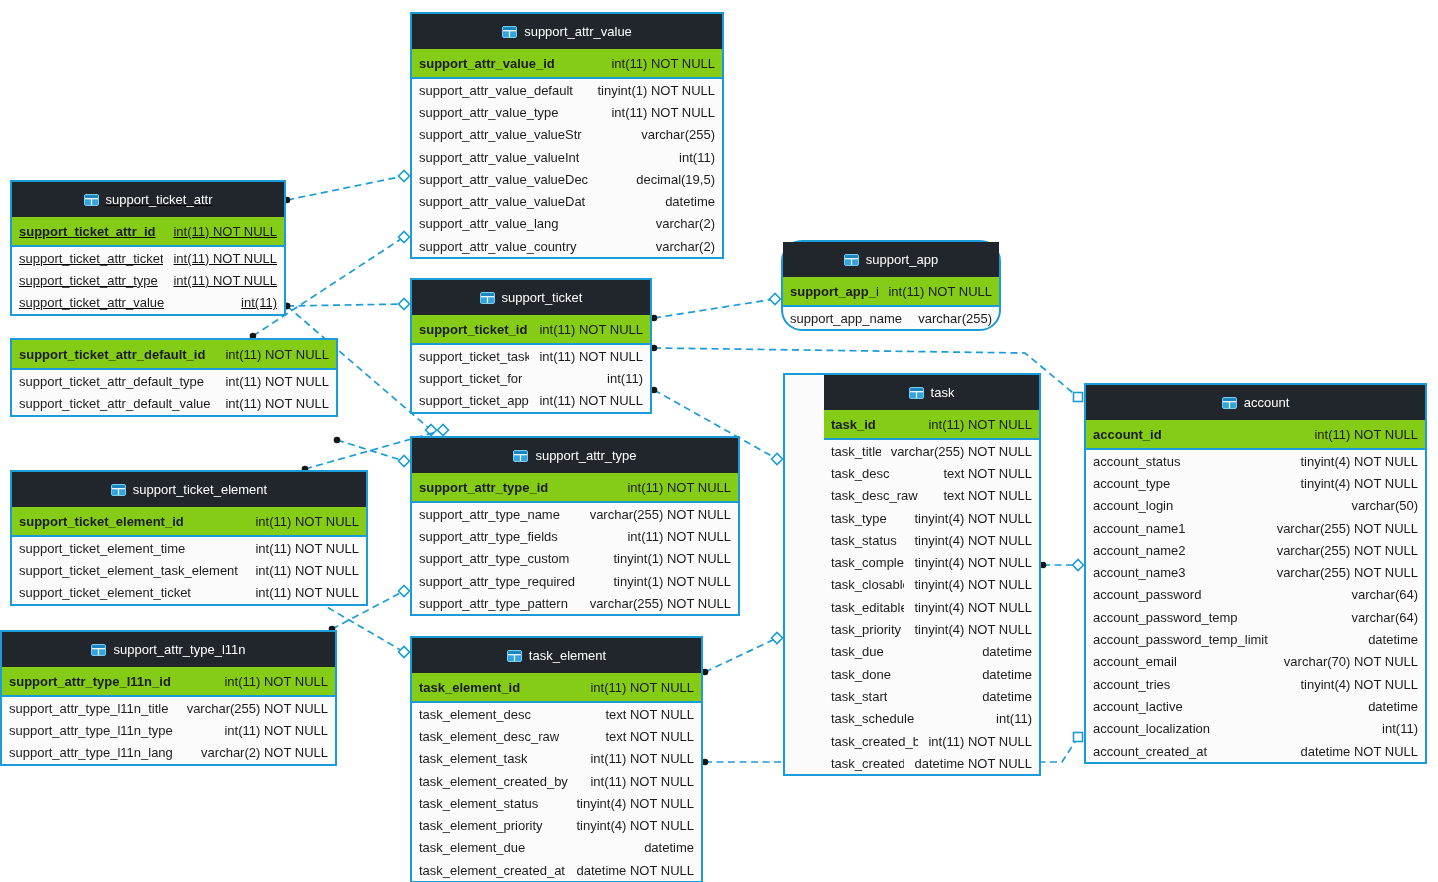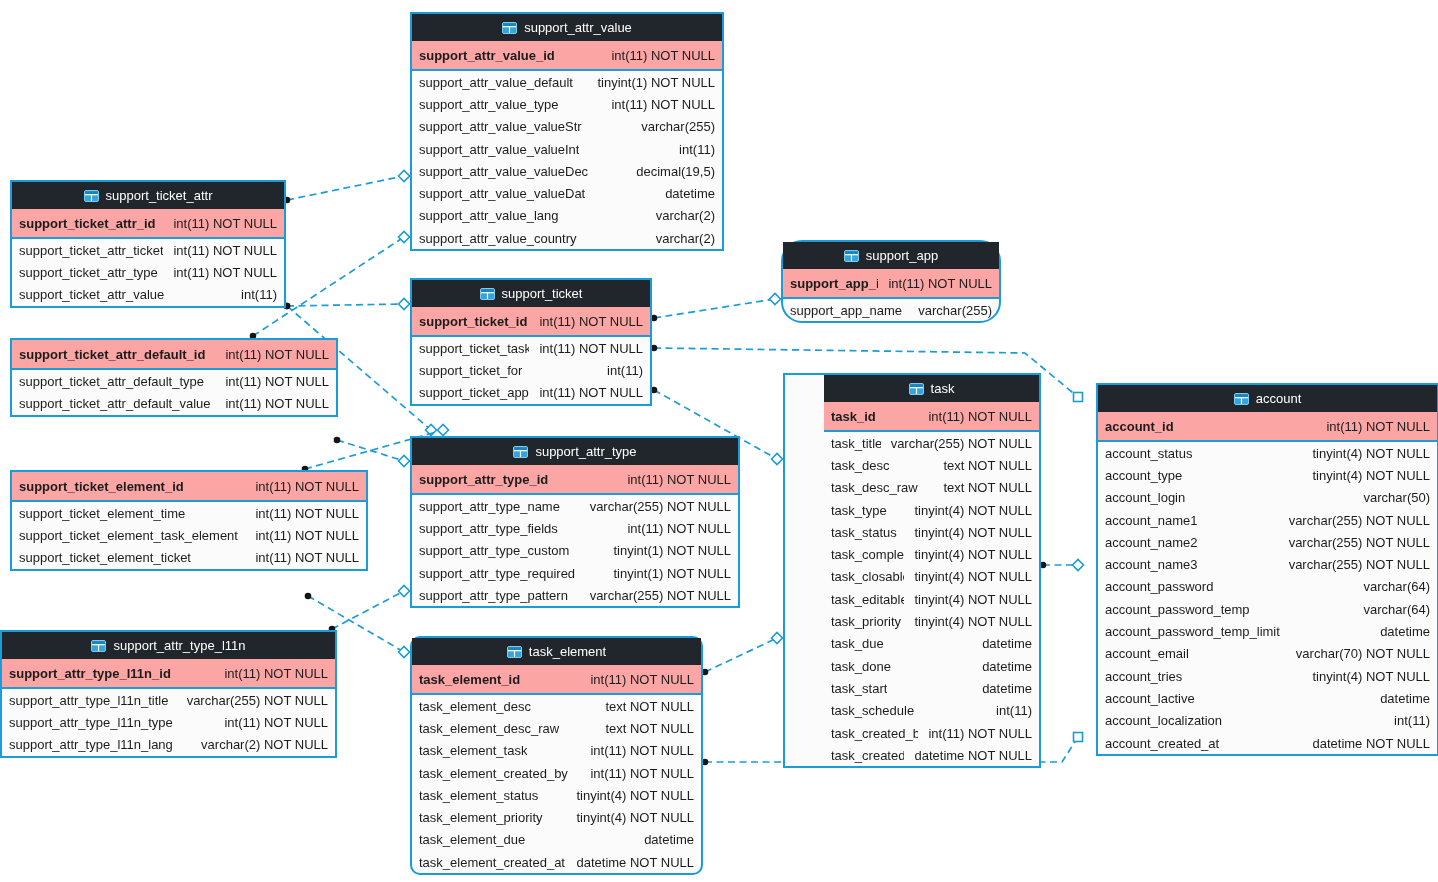--- a/index.html
+++ b/index.html
@@ -4,30 +4,30 @@
 <style>
   html,body { margin:0; padding:0; background:#ffffff; }
   body { width:1438px; height:882px; font-family:"Liberation Sans", sans-serif; }
   #canvas { position:relative; width:1438px; height:882px; background:#ffffff; overflow:hidden; }
   #wires { position:absolute; left:0; top:0; width:1438px; height:882px; }
   .tbl {
     position:absolute; box-sizing:border-box;
     border:2px solid #1a9cd8; background:#fbfbfb;
   }
   .tbl-header {
-    background:#21262c; color:#ffffff; height:27px;
+    background:#21262c; color:#ffffff; height:35px;
     display:flex; align-items:center; justify-content:center; gap:7px;
     font-size:13px; white-space:nowrap; overflow:hidden;
   }
   .tbl-icon { flex:0 0 auto; }
   .row {
     display:flex; justify-content:space-between; align-items:center;
     padding:0 7px; font-size:13px; color:#1c1c1c; white-space:nowrap;
   }
-  .row.pk { height:28px; background:#fca5a5; border-bottom:2px solid #1a9cd8; }
+  .row.pk { height:28px; background:#84cc16; border-bottom:2px solid #1a9cd8; }
   .row.pk .cname { font-weight:bold; }
   .tbl-body .row { height:22.3px; }
   .cname { overflow:hidden; }
   .ctype { text-align:right; padding-left:10px; }
   .wire { fill:none; stroke:#1a9cd8; stroke-width:1.7; stroke-dasharray:7 4.5; }
   .dot { fill:#151515; }
   .marker { fill:#ffffff; stroke:#1a9cd8; stroke-width:1.6; }
 </style>
 </head>
 <body>
@@ -119,21 +119,21 @@
         <div class="row ">
           <span class="cname">support_attr_value_lang</span>
           <span class="ctype">varchar(2)</span>
         </div>
         <div class="row ">
           <span class="cname">support_attr_value_country</span>
           <span class="ctype">varchar(2)</span>
         </div>
       </div>
     </div>
-    <div class="tbl" style="left: 10px; top: 180px; width: 276px;">
+    <div class="tbl" style="left: 10px; top: 180px; width: 276px; text-decoration: underline;">
       <div class="tbl-header">
         <svg class="tbl-icon" width="15" height="12" viewBox="0 0 15 12">
           <rect x="0.5" y="0.5" width="14" height="11" rx="1.5" fill="#35a3dc" stroke="#7accee"></rect>
           <rect x="1.2" y="1.2" width="12.6" height="3" fill="#1b84bd"></rect>
           <line x1="1" y1="4.7" x2="14" y2="4.7" stroke="#ffffff" stroke-width="1.2"></line>
           <line x1="7.5" y1="4.7" x2="7.5" y2="11" stroke="#ffffff" stroke-width="1.2"></line>
         </svg>
         <span class="tbl-title">support_ticket_attr</span>
       </div>
       <div class="row pk">
@@ -165,20 +165,29 @@
           <span class="cname">support_ticket_attr_default_type</span>
           <span class="ctype">int(11) NOT NULL</span>
         </div>
         <div class="row ">
           <span class="cname">support_ticket_attr_default_value</span>
           <span class="ctype">int(11) NOT NULL</span>
         </div>
       </div>
     </div>
     <div class="tbl" style="left: 10px; top: 470px; width: 358px;">
+      <div class="tbl-header">
+        <svg class="tbl-icon" width="15" height="12" viewBox="0 0 15 12">
+          <rect x="0.5" y="0.5" width="14" height="11" rx="1.5" fill="#35a3dc" stroke="#7accee"></rect>
+          <rect x="1.2" y="1.2" width="12.6" height="3" fill="#1b84bd"></rect>
+          <line x1="1" y1="4.7" x2="14" y2="4.7" stroke="#ffffff" stroke-width="1.2"></line>
+          <line x1="7.5" y1="4.7" x2="7.5" y2="11" stroke="#ffffff" stroke-width="1.2"></line>
+        </svg>
+        <span class="tbl-title">support_ticket_element</span>
+      </div>
       <div class="row pk">
         <span class="cname">support_ticket_element_id</span>
         <span class="ctype">int(11) NOT NULL</span>
       </div>
       <div class="tbl-body">
         <div class="row ">
           <span class="cname">support_ticket_element_time</span>
           <span class="ctype">int(11) NOT NULL</span>
         </div>
         <div class="row ">
@@ -300,21 +309,21 @@
         <div class="row ">
           <span class="cname">support_attr_type_required</span>
           <span class="ctype">tinyint(1) NOT NULL</span>
         </div>
         <div class="row ">
           <span class="cname">support_attr_type_pattern</span>
           <span class="ctype">varchar(255) NOT NULL</span>
         </div>
       </div>
     </div>
-    <div class="tbl" style="left: 410px; top: 636px; width: 293px; border-radius: 10px;">
+    <div class="tbl" style="left: 410px; top: 636px; width: 293px;">
       <div class="tbl-header">
         <svg class="tbl-icon" width="15" height="12" viewBox="0 0 15 12">
           <rect x="0.5" y="0.5" width="14" height="11" rx="1.5" fill="#35a3dc" stroke="#7accee"></rect>
           <rect x="1.2" y="1.2" width="12.6" height="3" fill="#1b84bd"></rect>
           <line x1="1" y1="4.7" x2="14" y2="4.7" stroke="#ffffff" stroke-width="1.2"></line>
           <line x1="7.5" y1="4.7" x2="7.5" y2="11" stroke="#ffffff" stroke-width="1.2"></line>
         </svg>
         <span class="tbl-title">task_element</span>
       </div>
       <div class="row pk">
@@ -426,21 +435,21 @@
         <div class="row ">
           <span class="cname">task_created_by</span>
           <span class="ctype">int(11) NOT NULL</span>
         </div>
         <div class="row ">
           <span class="cname">task_created_at</span>
           <span class="ctype">datetime NOT NULL</span>
         </div>
       </div>
     </div>
-    <div class="tbl" style="left: 1084px; top: 383px; width: 343px; margin-left: 12px;">
+    <div class="tbl" style="left: 1084px; top: 383px; width: 343px;">
       <div class="tbl-header">
         <svg class="tbl-icon" width="15" height="12" viewBox="0 0 15 12">
           <rect x="0.5" y="0.5" width="14" height="11" rx="1.5" fill="#35a3dc" stroke="#7accee"></rect>
           <rect x="1.2" y="1.2" width="12.6" height="3" fill="#1b84bd"></rect>
           <line x1="1" y1="4.7" x2="14" y2="4.7" stroke="#ffffff" stroke-width="1.2"></line>
           <line x1="7.5" y1="4.7" x2="7.5" y2="11" stroke="#ffffff" stroke-width="1.2"></line>
         </svg>
         <span class="tbl-title">account</span>
       </div>
       <div class="row pk">

